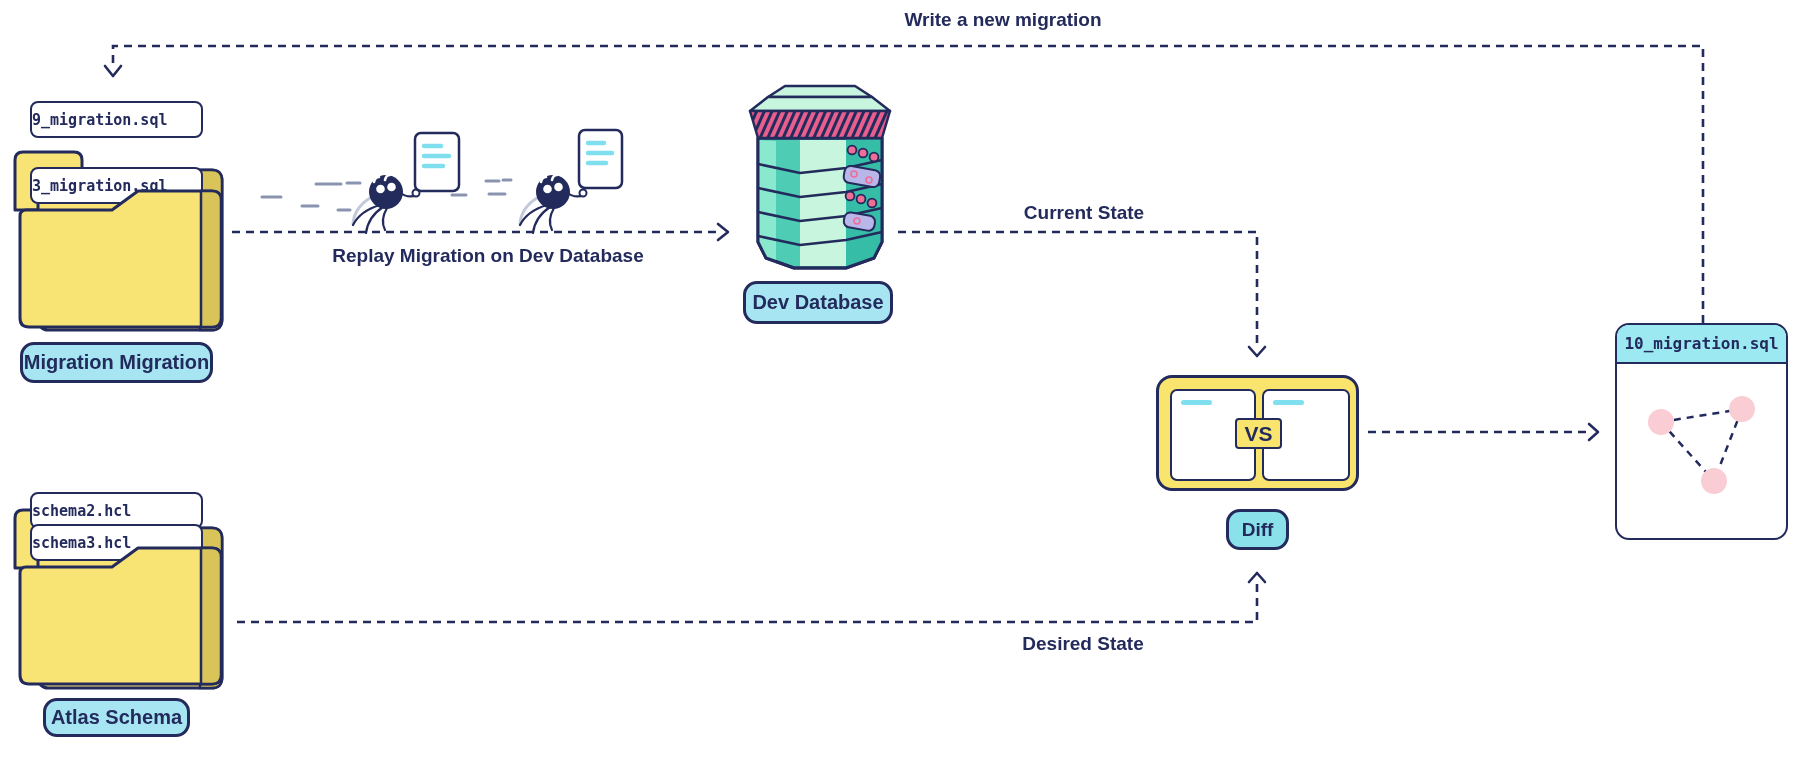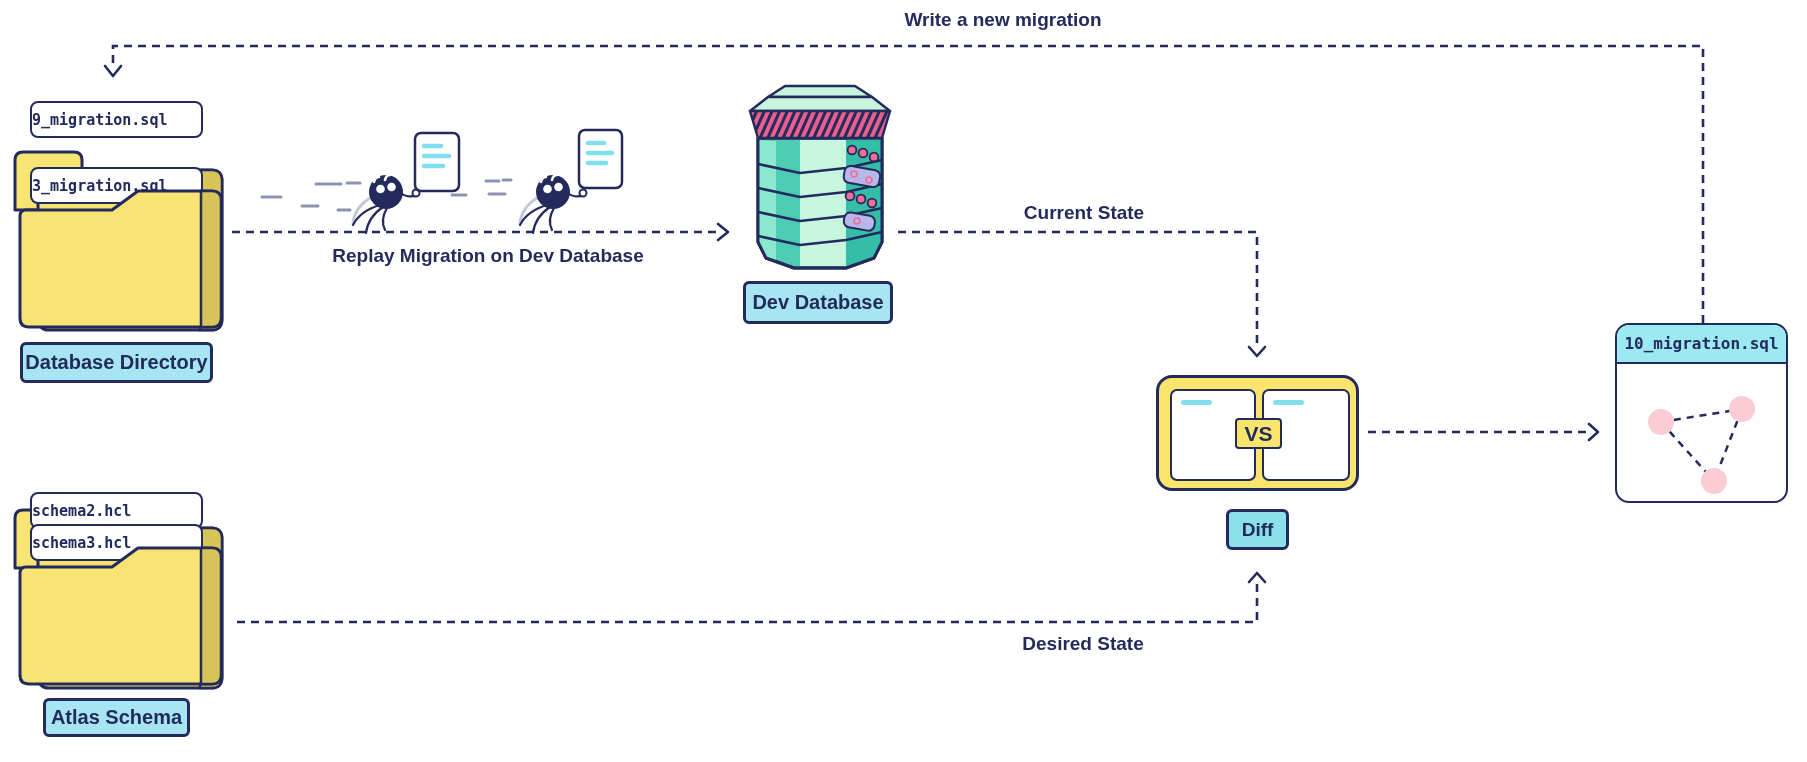--- a/index.html
+++ b/index.html
@@ -16,38 +16,38 @@
   .z1{z-index:1}.z3{z-index:3}
 
   .dash{stroke:var(--navy);stroke-width:2.6;fill:none;stroke-dasharray:8 6;}
   .ahead{stroke:var(--navy);stroke-width:2.6;fill:none;stroke-linecap:round;stroke-linejoin:round;}
   .outline{stroke:var(--navy);stroke-width:3;stroke-linejoin:round;}
   .thin{stroke:var(--navy);stroke-width:2.2;fill:none;stroke-linecap:round;}
 
   .flow-label{position:absolute;transform:translateX(-50%);color:var(--navy);font-weight:700;
               font-size:19px;white-space:nowrap;z-index:4;}
   .pill{position:absolute;display:flex;align-items:center;justify-content:center;box-sizing:border-box;
-        background:var(--pill-cyan);border:3px solid var(--navy);border-radius:6px;color:var(--navy);
+        background:var(--pill-cyan);border:3px solid var(--navy);border-radius:14px;color:var(--navy);
         font-weight:700;font-size:20px;z-index:4;white-space:nowrap;}
   .file-tab{position:absolute;left:30px;width:173px;height:37px;background:#ffffff;
             border:2.5px solid var(--navy);border-radius:8px;display:flex;align-items:center;
             box-sizing:border-box;z-index:2;
             font-family:"DejaVu Sans Mono",monospace;font-weight:700;font-size:15px;color:var(--navy);}
 
   #diff-box{position:absolute;left:1156px;top:375px;width:203px;height:116px;box-sizing:border-box;
             background:var(--diff-box-yellow);border:3px solid var(--navy);border-radius:16px;z-index:4;}
   .diff-panel{position:absolute;top:11px;height:92px;box-sizing:border-box;background:#fff;
               border:2.5px solid var(--navy);border-radius:7px;}
   .panel-line{width:31px;height:5px;border-radius:3px;background:var(--card-line-cyan);margin:9px 0 0 9px;}
   #vs-badge{position:absolute;left:76px;top:40px;width:47px;height:31px;box-sizing:border-box;
             background:var(--diff-box-yellow);border:2.5px solid var(--navy);border-radius:4px;
             display:flex;align-items:center;justify-content:center;color:var(--navy);
             font-weight:700;font-size:21px;z-index:5;}
 
-  #migration-card{position:absolute;left:1615px;top:323px;width:173px;height:180px;box-sizing:border-box;
+  #migration-card{position:absolute;left:1615px;top:323px;width:173px;height:217px;box-sizing:border-box;
                   background:#fff;border:2.5px solid var(--navy);border-radius:14px;overflow:hidden;z-index:4;}
   #migration-card-header{height:37px;background:var(--file-header-cyan);border-bottom:2.5px solid var(--navy);
                   display:flex;align-items:center;justify-content:center;
                   font-family:"DejaVu Sans Mono",monospace;font-weight:700;font-size:16px;color:var(--navy);}
 </style>
 </head>
 <body>
 
 <div class="canvas">
 
@@ -197,21 +197,21 @@
       <path d="M26,567 L112,567 L138,548 L212,548 Q221,548 221,557 L221,675 Q221,684 212,684 L29,684 Q20,684 20,675 L20,573 Q20,567 26,567 Z" fill="var(--folder-yellow)" class="outline"></path>
       <path d="M201,548 L212,548 Q221,548 221,557 L221,675 Q221,684 212,684 L201,684 Z" fill="var(--folder-yellow-dark)" stroke="var(--navy)" stroke-width="2.5"></path>
     </g>
   </svg>
 
   <div class="flow-label" style="left:1003px;top:9px">Write a new migration</div>
   <div class="flow-label" style="left:488px;top:245px">Replay Migration on Dev Database</div>
   <div class="flow-label" style="left:1084px;top:202px">Current State</div>
   <div class="flow-label" style="left:1083px;top:633px">Desired State</div>
 
-  <div class="pill" style="left:20px;top:342px;width:193px;height:41px">Database Directory</div>
+  <div class="pill" style="left:20px;top:342px;width:193px;height:41px">Migration Migration</div>
   <div class="pill" style="left:743px;top:281px;width:150px;height:43px">Dev Database</div>
   <div class="pill" style="left:43px;top:698px;width:147px;height:39px">Atlas Schema</div>
   <div class="pill" style="left:1226px;top:509px;width:63px;height:41px;background:var(--diff-pill-cyan);font-size:19px">Diff</div>
 
   <div id="diff-box">
     <div class="diff-panel" style="left:11px;width:86px">
       <div class="panel-line"></div>
     </div>
     <div class="diff-panel" style="left:103px;width:88px">
       <div class="panel-line"></div>

